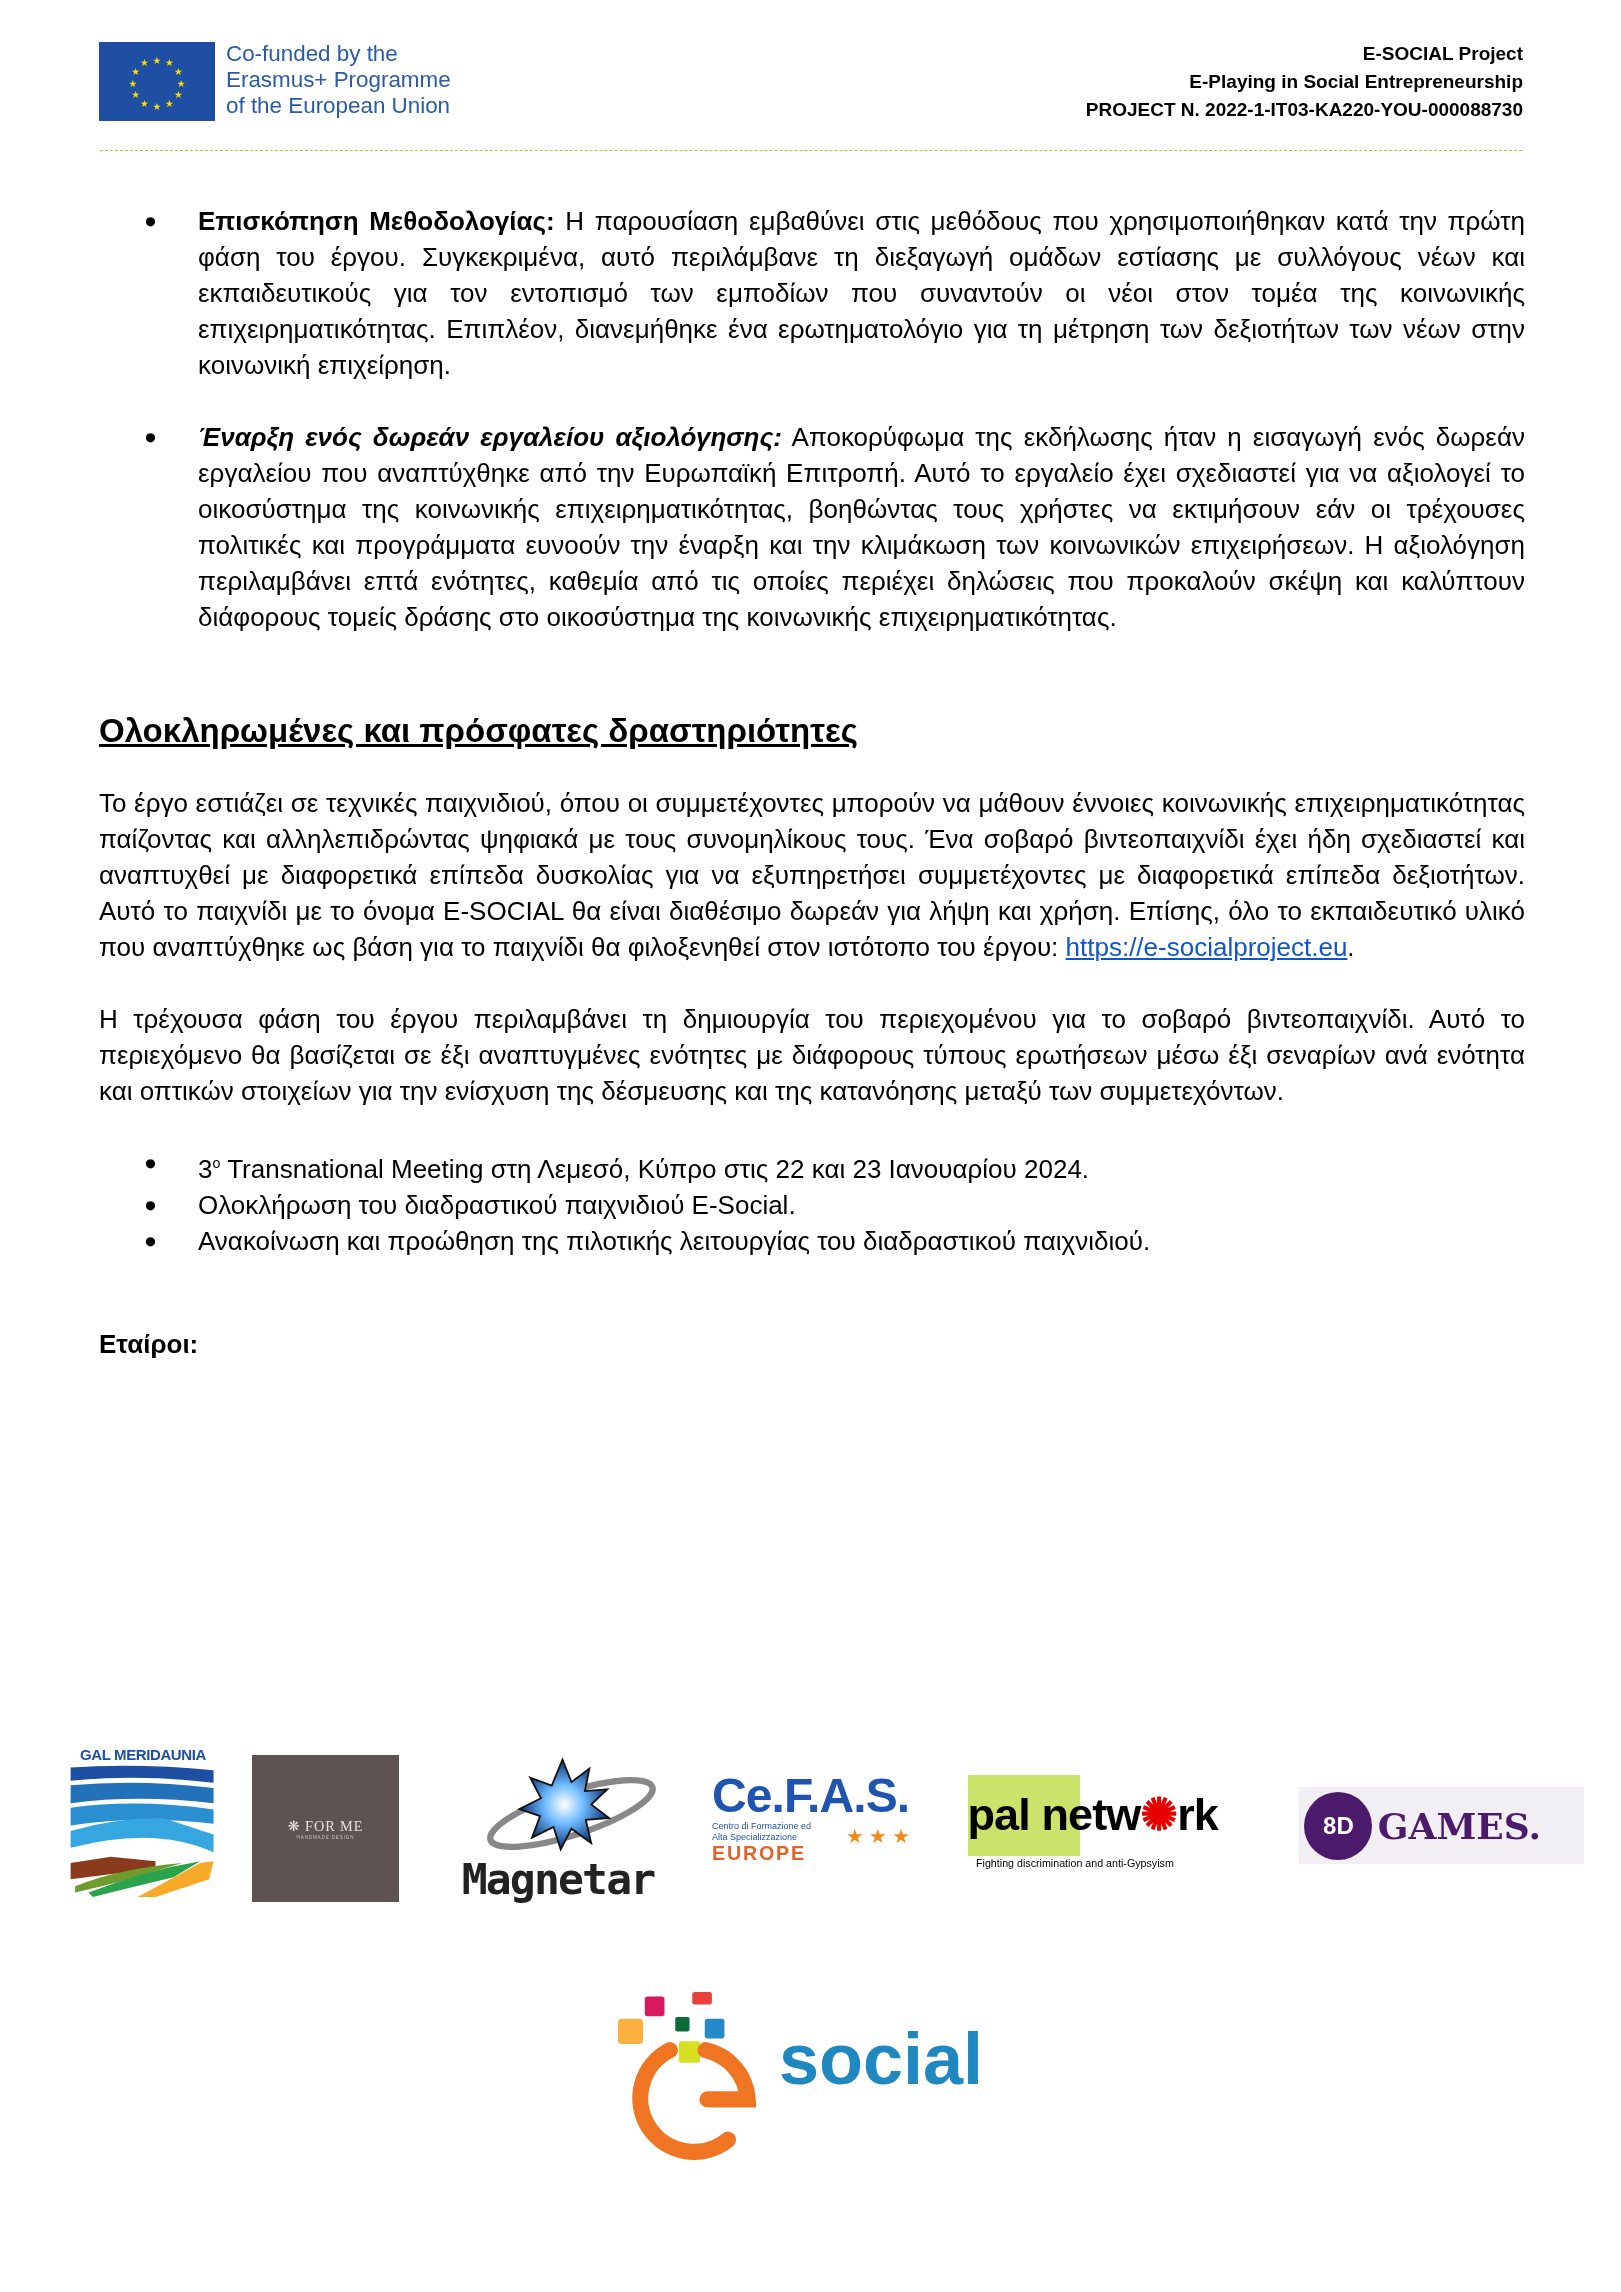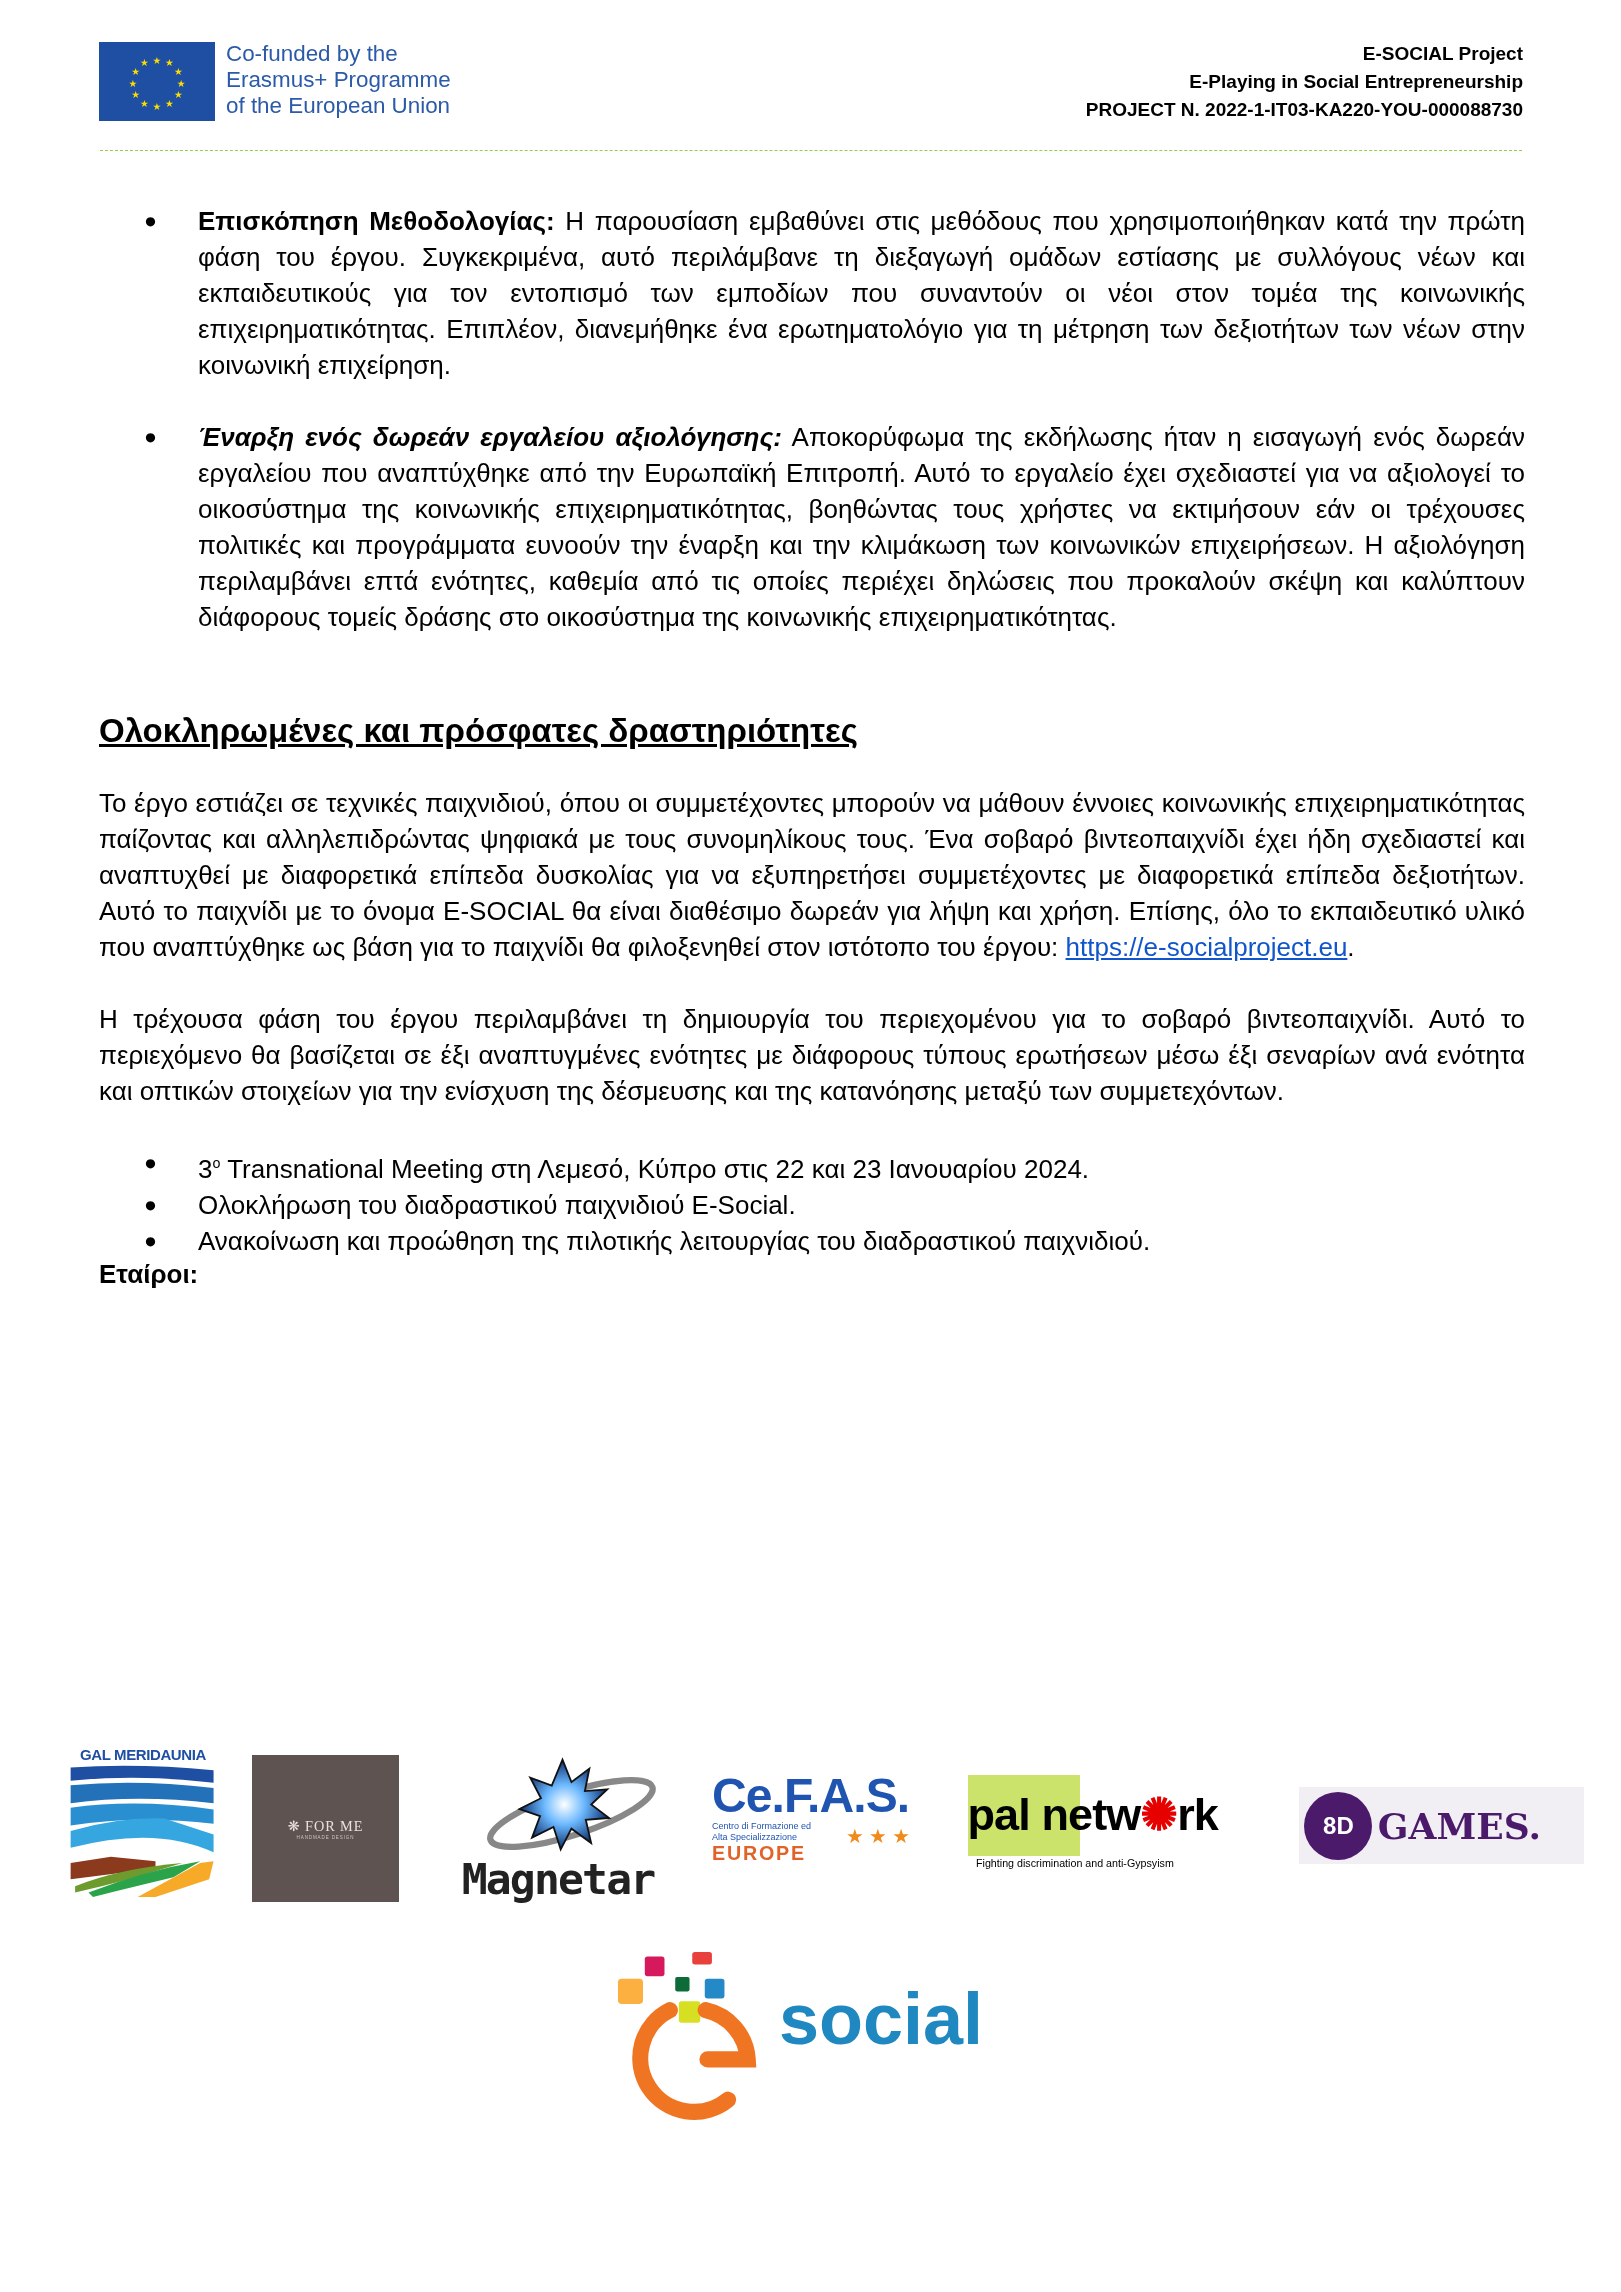--- a/index.html
+++ b/index.html
@@ -81,21 +81,21 @@
 
   <p style="margin-top:36px;">Η τρέχουσα φάση του έργου περιλαμβάνει τη δημιουργία του περιεχομένου για το σοβαρό βιντεοπαιχνίδι. Αυτό το περιεχόμενο θα βασίζεται σε έξι αναπτυγμένες ενότητες με διάφορους τύπους ερωτήσεων μέσω έξι σεναρίων ανά ενότητα και οπτικών στοιχείων για την ενίσχυση της δέσμευσης και της κατανόησης μεταξύ των συμμετεχόντων.</p>
 
 
   <ul class="bullets steps" style="margin-top:36px;">
     <li><span>3</span><sup>o</sup><span> Transnational Meeting στη Λεμεσό, Κύπρο στις 22 και 23  Ιανουαρίου 2024.</span></li>
     <li>Ολοκλήρωση του διαδραστικού παιχνιδιού E-Social.</li>
     <li>Ανακοίνωση και προώθηση της πιλοτικής λειτουργίας του διαδραστικού παιχνιδιού.</li>
   </ul>
 
-  <div class="partners-label" style="">Εταίροι:</div>
+  <div class="partners-label" style="margin-top:70px;">Εταίροι:</div>
 </div>
 
 <div class="logos">
 
   <div class="logo" style="left:66px; top:1746px; width:154px; height:154px;">
     <div style="font-weight:bold; color:#1f4fa2; font-size:15px; text-align:center; letter-spacing:-0.4px;">GAL MERIDAUNIA</div>
     <svg width="154" height="134" viewBox="0 0 172 150">
       <path d="M5 5 Q80 0 165 8 L165 22 Q80 12 5 20Z" fill="#1f4fa2"></path>
       <path d="M5 25 Q80 18 165 28 L165 45 Q80 35 5 45Z" fill="#2371b8"></path>
       <path d="M5 50 Q80 40 165 52 L165 68 Q80 58 5 70Z" fill="#2a8fd0"></path>
@@ -139,21 +139,21 @@
     <div style="position:absolute; left:4.5px; top:1.8px; width:112px; height:81px; background:#cbe36a;"></div>
     <div style="position:absolute; left:4.5px; top:17px; font-weight:bold; font-size:45px; line-height:50px; letter-spacing:-0.9px; white-space:nowrap;"><span>pal net</span><span>w</span><span style="color:#e60000;">✺</span><span>rk</span></div>
     <div style="position:absolute; left:13px; top:84px; font-size:10.7px; white-space:nowrap;">Fighting discrimination and anti-Gypsyism</div>
   </div>
 
   <div class="logo" style="left:1299px; top:1787px; width:285px; height:77px; background:#f1eff4; display:flex; align-items:center;">
     <div style="width:68px; height:68px; border-radius:50%; background:#4b1a6b; color:#fff; font-weight:bold; font-size:24px; display:flex; align-items:center; justify-content:center; margin-left:5.4px;">8D</div>
     <div style="color:#4b1a6b; font-family:'DejaVu Serif', serif; font-weight:bold; font-size:36px; margin-left:5.4px;">GAMES.</div>
   </div>
 
-  <div class="logo" style="left:609px; top:1952px; width:394px; height:179px;">
+  <div class="logo" style="left:609px; top:1992px; width:394px; height:179px;">
     <svg width="179" height="179" viewBox="0 0 200 200" style="position:absolute; left:0; top:0;">
       <rect x="10" y="30" width="28" height="28" rx="4" fill="#fbb040"></rect>
       <rect x="40" y="5" width="22" height="22" rx="3" fill="#d6185d"></rect>
       <rect x="93" y="0" width="22" height="14" rx="3" fill="#e8413c"></rect>
       <rect x="74" y="28" width="16" height="16" rx="2" fill="#0d6b3a"></rect>
       <rect x="107" y="30" width="22" height="22" rx="3" fill="#2489c6"></rect>
       <rect x="78" y="55" width="24" height="24" rx="3" fill="#d7df23"></rect>
       <path d="M68 65 A60 60 0 1 0 133 165" fill="none" stroke="#f07522" stroke-width="18" stroke-linecap="round"></path>
       <path d="M108 65 A60 60 0 0 1 155 120 L110 120" fill="none" stroke="#f07522" stroke-width="18" stroke-linecap="round"></path>
     </svg>

